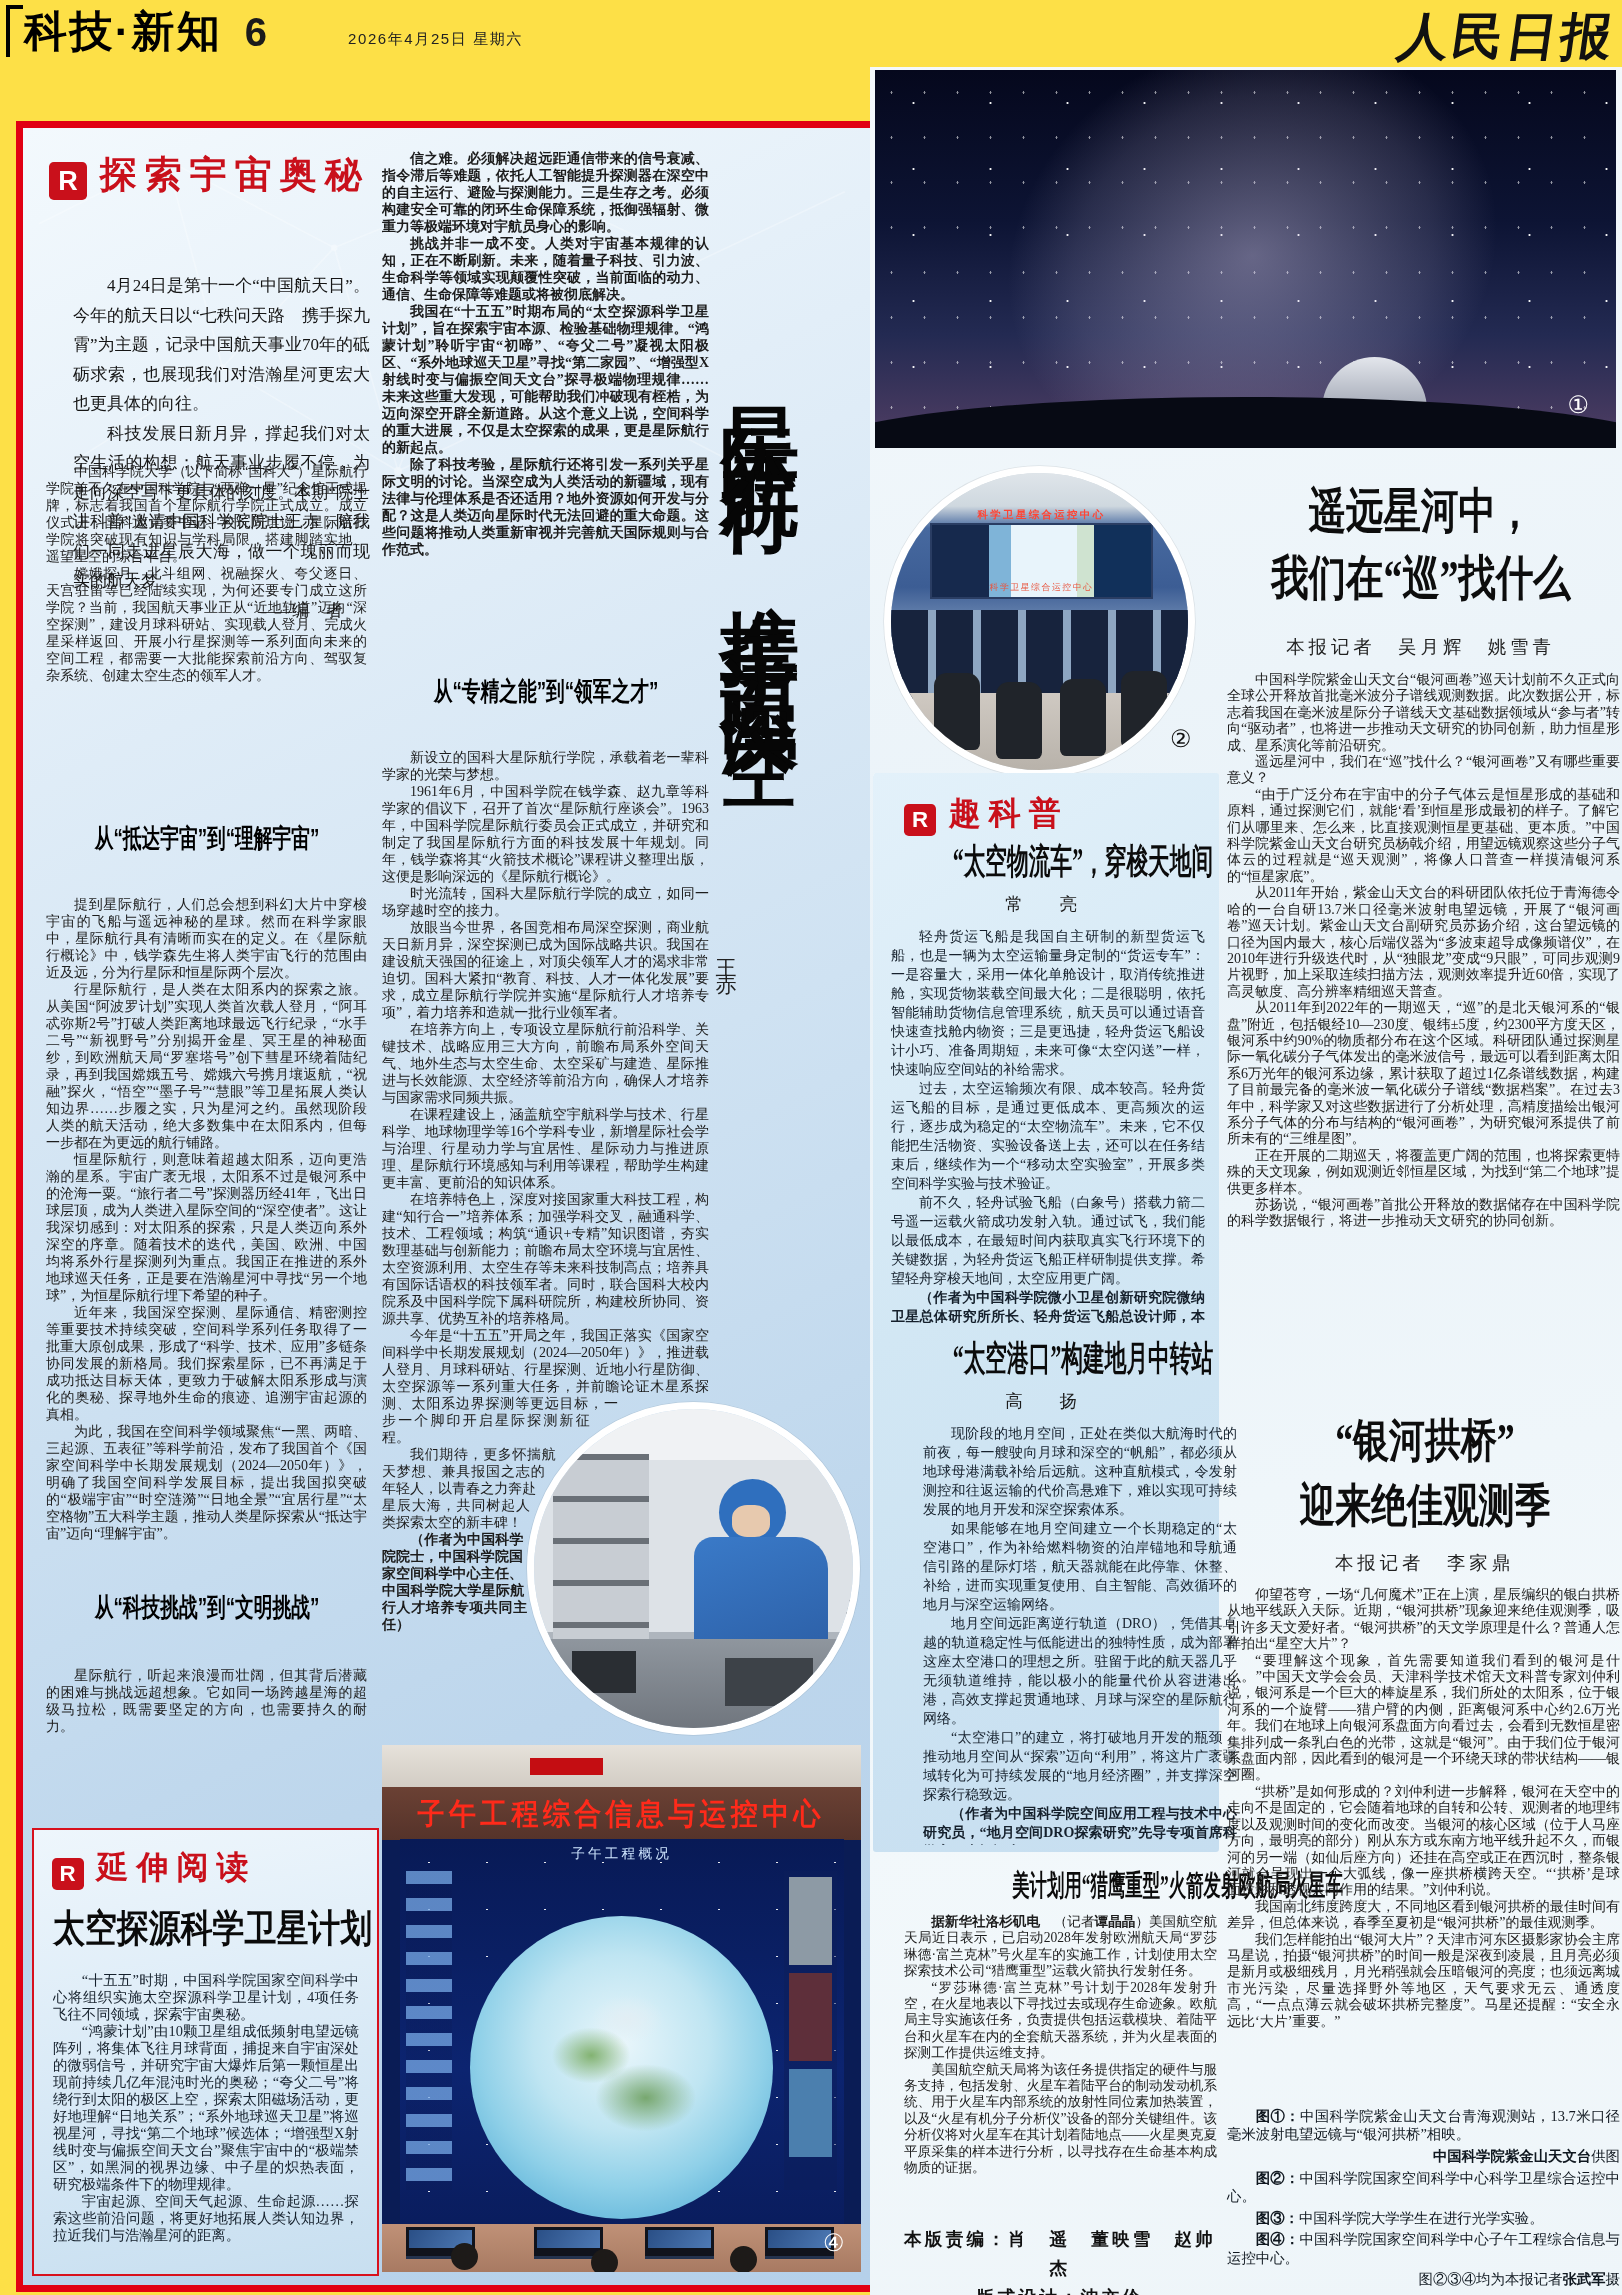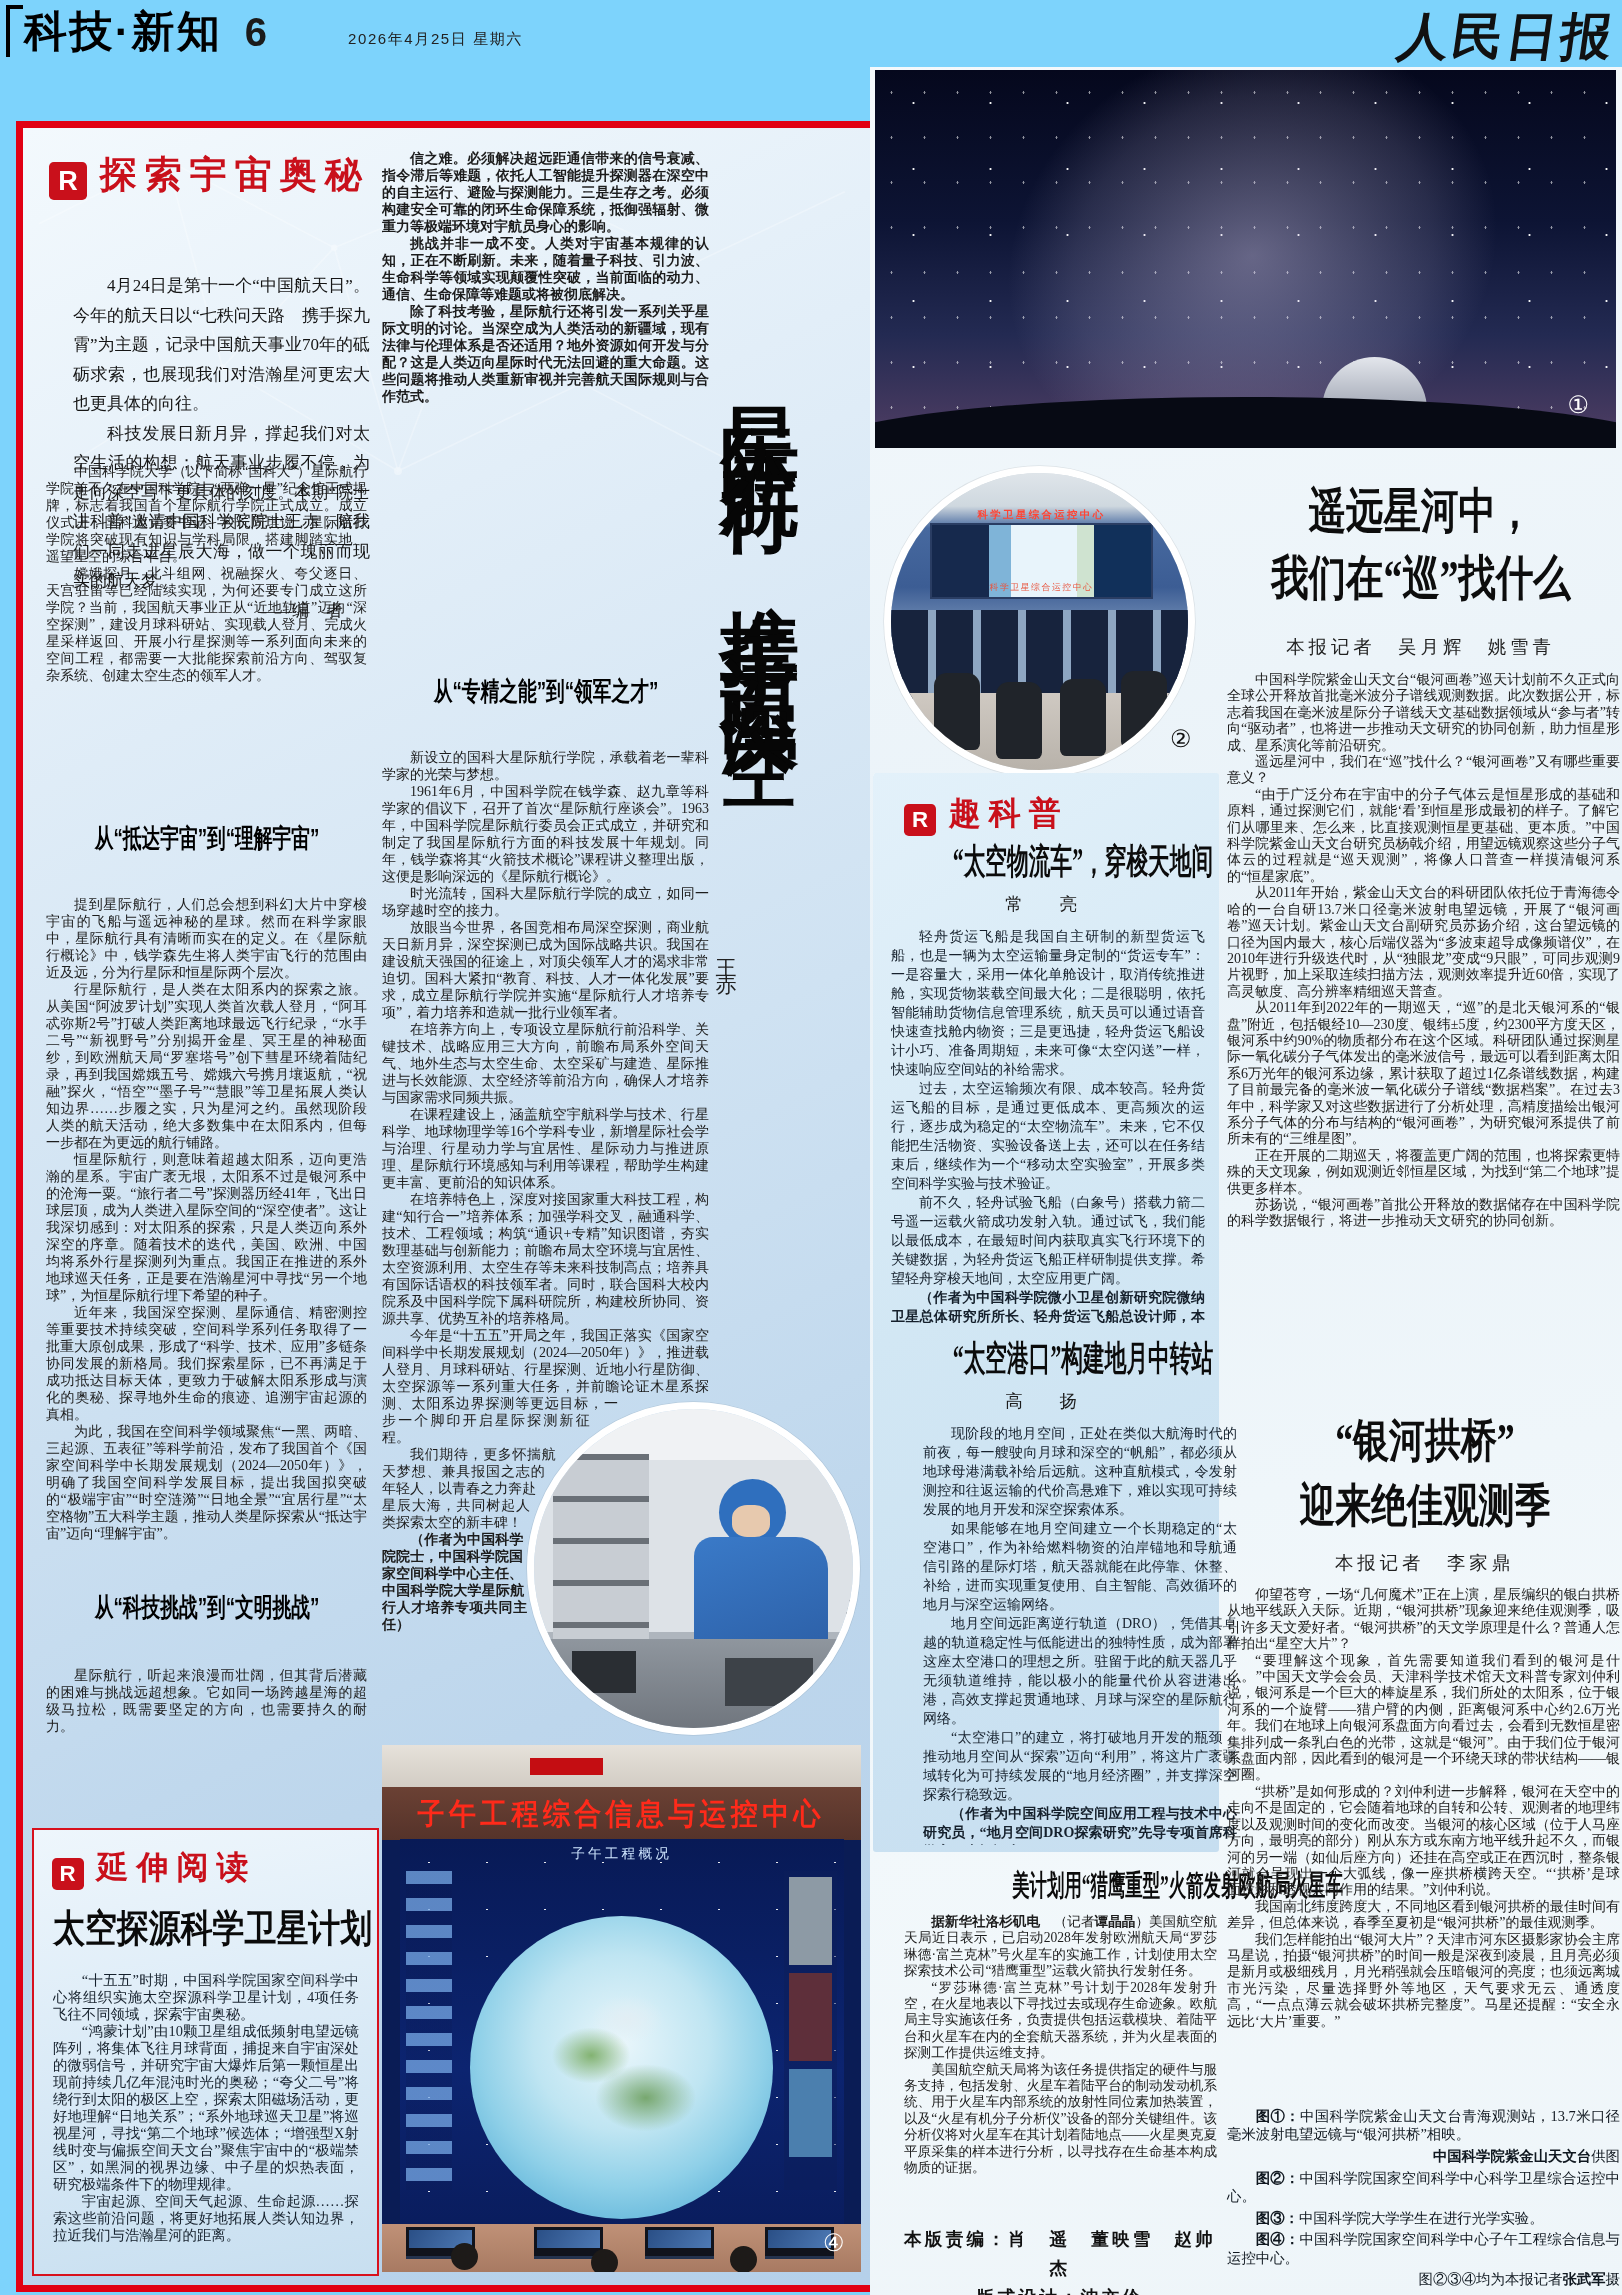--- a/index.html
+++ b/index.html
@@ -1,16 +1,16 @@
 <!DOCTYPE html>
 <html style="font-size:12.8px"><head>
 <meta charset="utf-8">
 <style>
   html,body{margin:0;padding:0;background:#ffffff;}
-  .page{position:relative;width:1623px;height:2295px;background:#7dd3fc;overflow:hidden;
+  .page{position:relative;width:1623px;height:2295px;background:#fde047;overflow:hidden;
         font-family:"Liberation Serif","DejaVu Serif",serif;color:#1b1b1b;}
   .abs{position:absolute;}
   .sans{font-family:"Liberation Sans","DejaVu Sans",sans-serif;}
   
   .corner{border-left:4.8px solid #000;border-top:4.8px solid #000;width:12.8px;height:48px;}
   .sect{font-weight:900;font-size:43px;letter-spacing:2.4px;color:#000;}
   .pno{font-weight:700;font-size:40px;margin-left:22.3px;}
   .date{font-size:15px;color:#222;letter-spacing:1.6px;}
   .masthead{font-weight:900;font-size:51px;transform:skewX(-8deg);letter-spacing:3.2px;color:#111;}
   
@@ -190,20 +190,21 @@
       <p><span>为此，我国在空间科学领域聚焦“一黑、两暗、三起源、五表征”等科学前沿，发布了我国首个《国家空间科学中长期发展规划（2024—2050年）》，明确了我国空间科学发展目标，提出我国拟突破的“极端宇宙”“时空涟漪”“日地全景”“宜居行星”“太空格物”五大科学主题，推动人类星际探索从“抵达宇宙”迈向“理解宇宙”。</span></p>
     </div>
   <div class="abs sh" style="left:46px;top:1590px;width:321px;"><span>从“科技挑战”到“文明挑战”</span></div>
   <div class="abs bt" style="left:46px;top:1667px;width:321px;height:144px;">
       <p><span>星际航行，听起来浪漫而壮阔，但其背后潜藏的困难与挑战远超想象。它如同一场跨越星海的超级马拉松，既需要坚定的方向，也需要持久的耐力。</span></p>
     </div>
 
   <div class="abs bt" style="left:382px;top:150px;width:327px;height:532px;font-weight:bold;">
       <p><span>信之难。必须解决超远距通信带来的信号衰减、指令滞后等难题，依托人工智能提升探测器在深空中的自主运行、避险与探测能力。三是生存之考。必须构建安全可靠的闭环生命保障系统，抵御强辐射、微重力等极端环境对宇航员身心的影响。</span></p>
       <p><span>挑战并非一成不变。人类对宇宙基本规律的认知，正在不断刷新。未来，随着量子科技、引力波、生命科学等领域实现颠覆性突破，当前面临的动力、通信、生命保障等难题或将被彻底解决。</span></p>
+      <p><span>我国在“十五五”时期布局的“太空探源科学卫星计划”，旨在探索宇宙本源、检验基础物理规律。“鸿蒙计划”聆听宇宙“初啼”、“夸父二号”凝视太阳极区、“系外地球巡天卫星”寻找“第二家园”、“增强型X射线时变与偏振空间天文台”探寻极端物理规律……未来这些重大发现，可能帮助我们冲破现有桎梏，为迈向深空开辟全新道路。从这个意义上说，空间科学的重大进展，不仅是太空探索的成果，更是星际航行的新起点。</span></p>
       <p><span>除了科技考验，星际航行还将引发一系列关乎星际文明的讨论。当深空成为人类活动的新疆域，现有法律与伦理体系是否还适用？地外资源如何开发与分配？这是人类迈向星际时代无法回避的重大命题。这些问题将推动人类重新审视并完善航天国际规则与合作范式。</span></p>
     </div>
   <div class="abs sh" style="left:382px;top:674px;width:327px;"><span>从“专精之能”到“领军之才”</span></div>
   <div class="abs bt" style="left:382px;top:749px;width:327px;height:963px;">
     <div class="fpush"></div>
     <div class="fblock"></div>
     <div>
         <p><span>新设立的国科大星际航行学院，承载着老一辈科学家的光荣与梦想。</span></p>
         <p><span>1961年6月，中国科学院在钱学森、赵九章等科学家的倡议下，召开了首次“星际航行座谈会”。1963年，中国科学院星际航行委员会正式成立，并研究和制定了我国星际航行方面的科技发展十年规划。同年，钱学森将其“火箭技术概论”课程讲义整理出版，这便是影响深远的《星际航行概论》。</span></p>
         <p><span>时光流转，国科大星际航行学院的成立，如同一场穿越时空的接力。</span></p>

